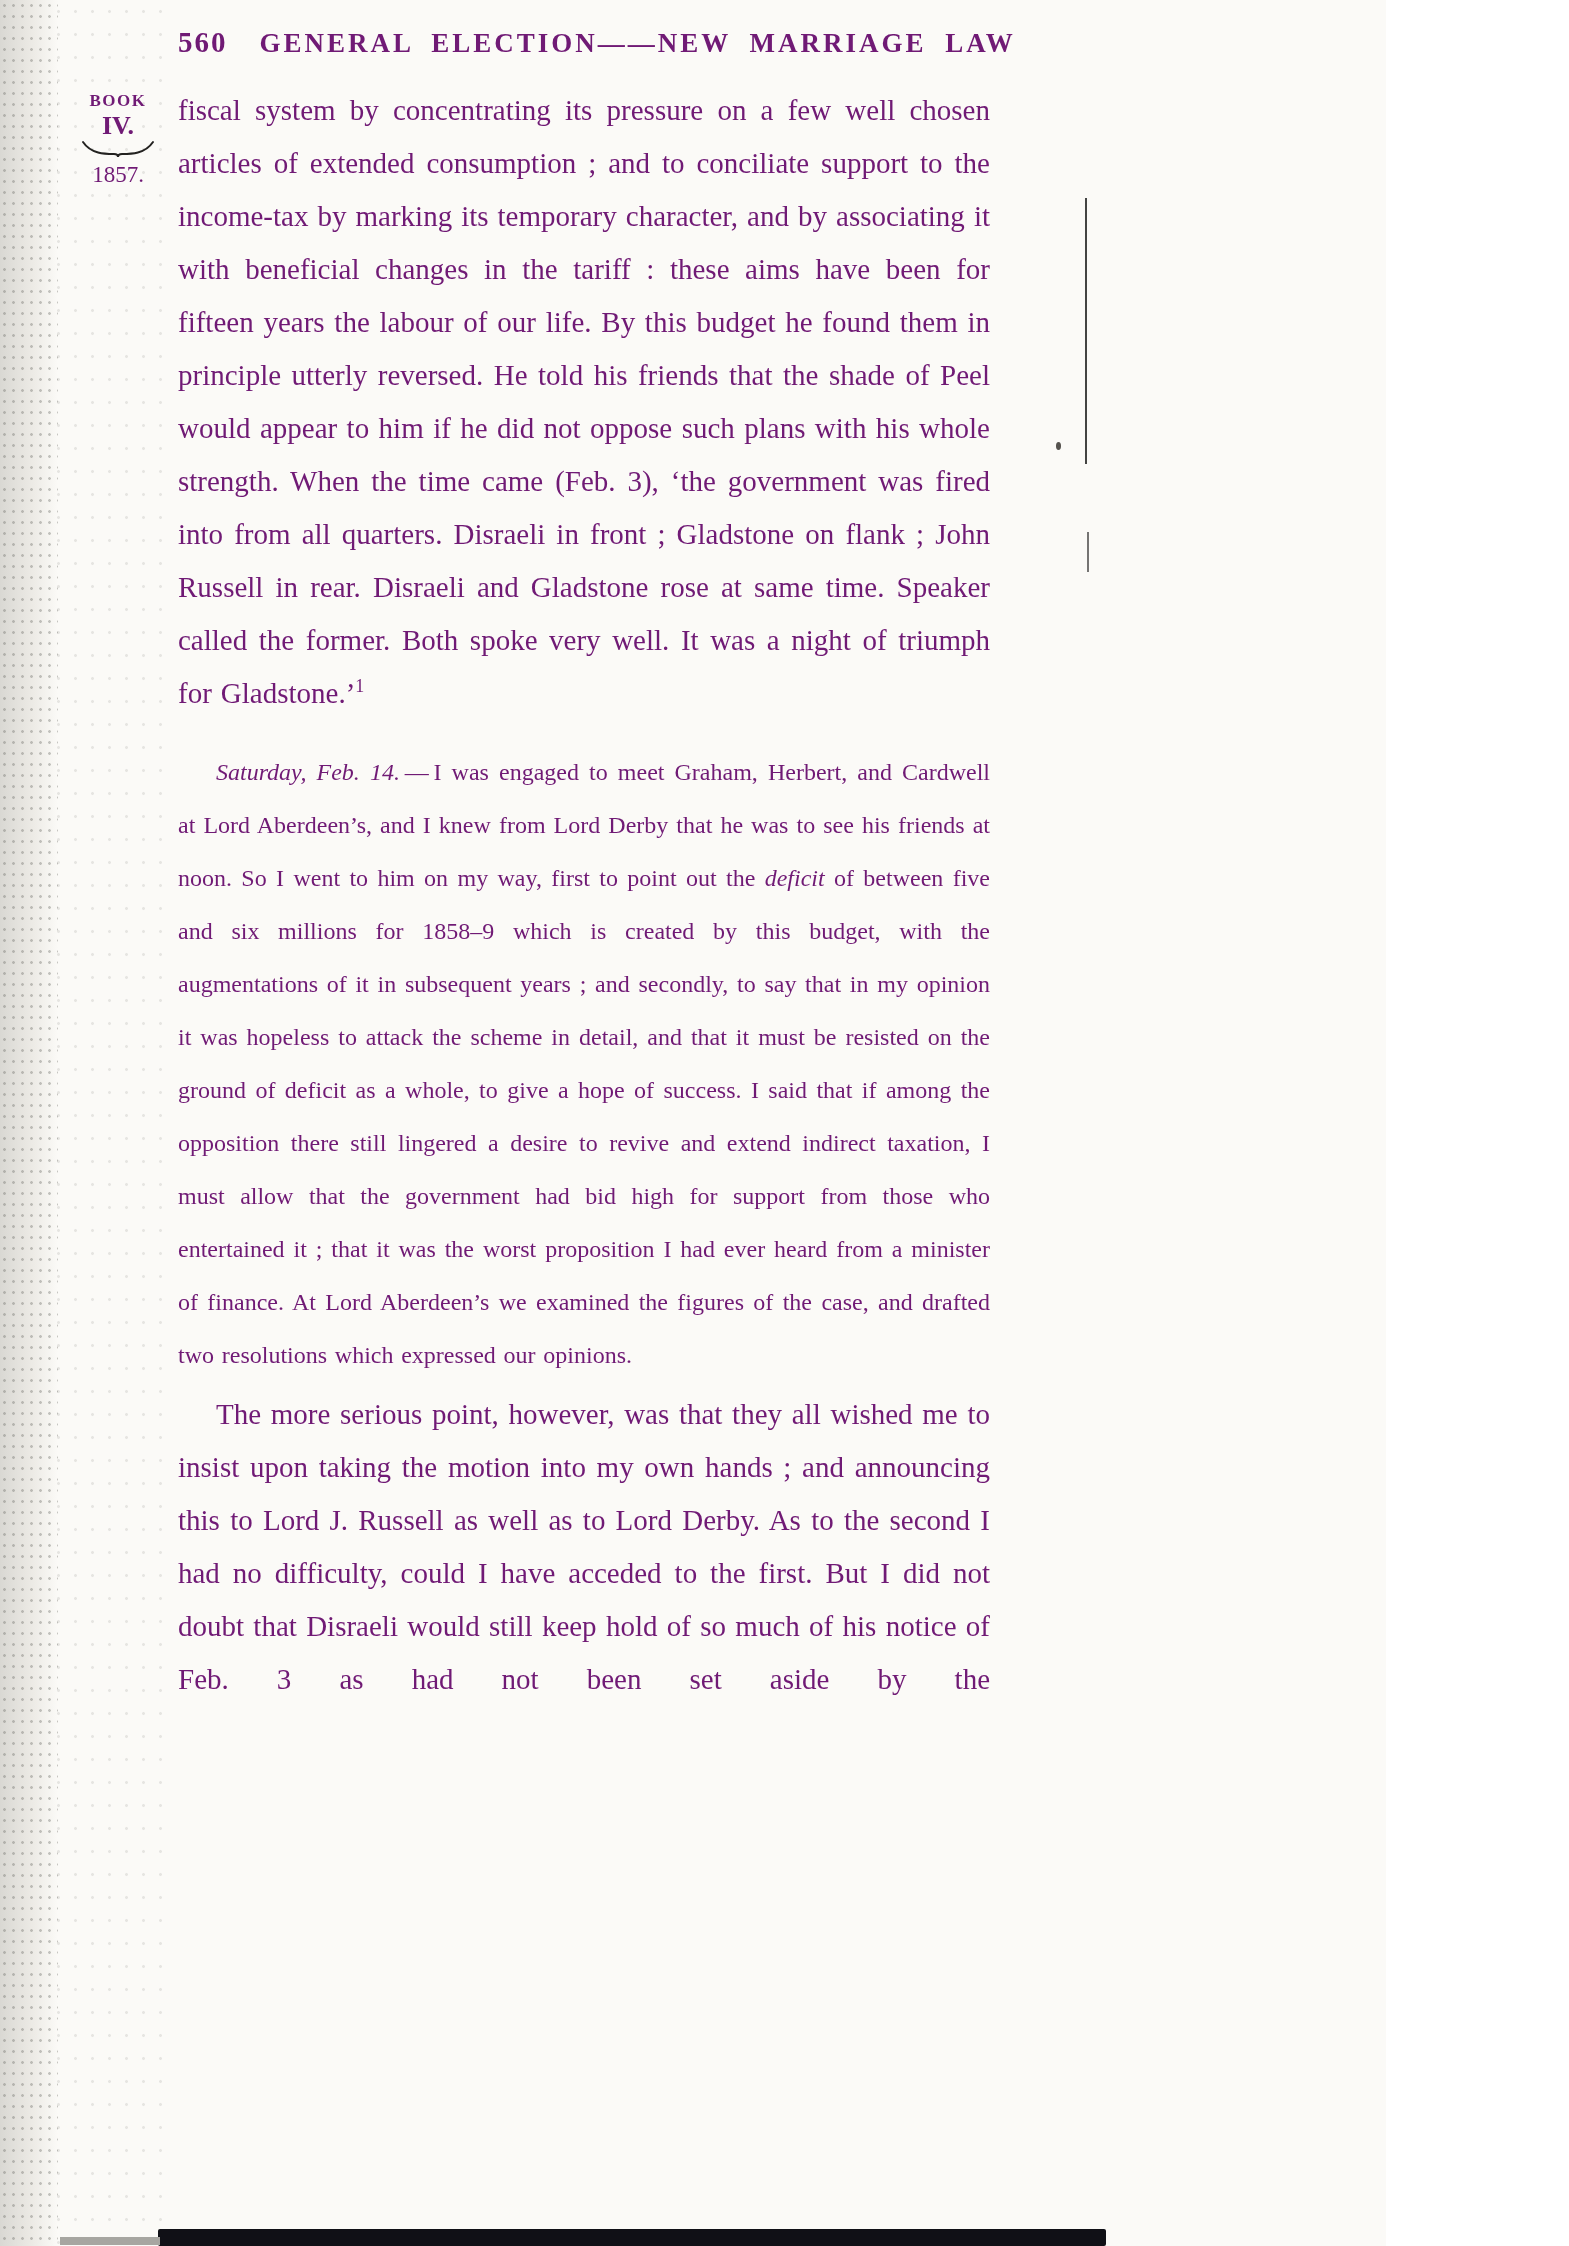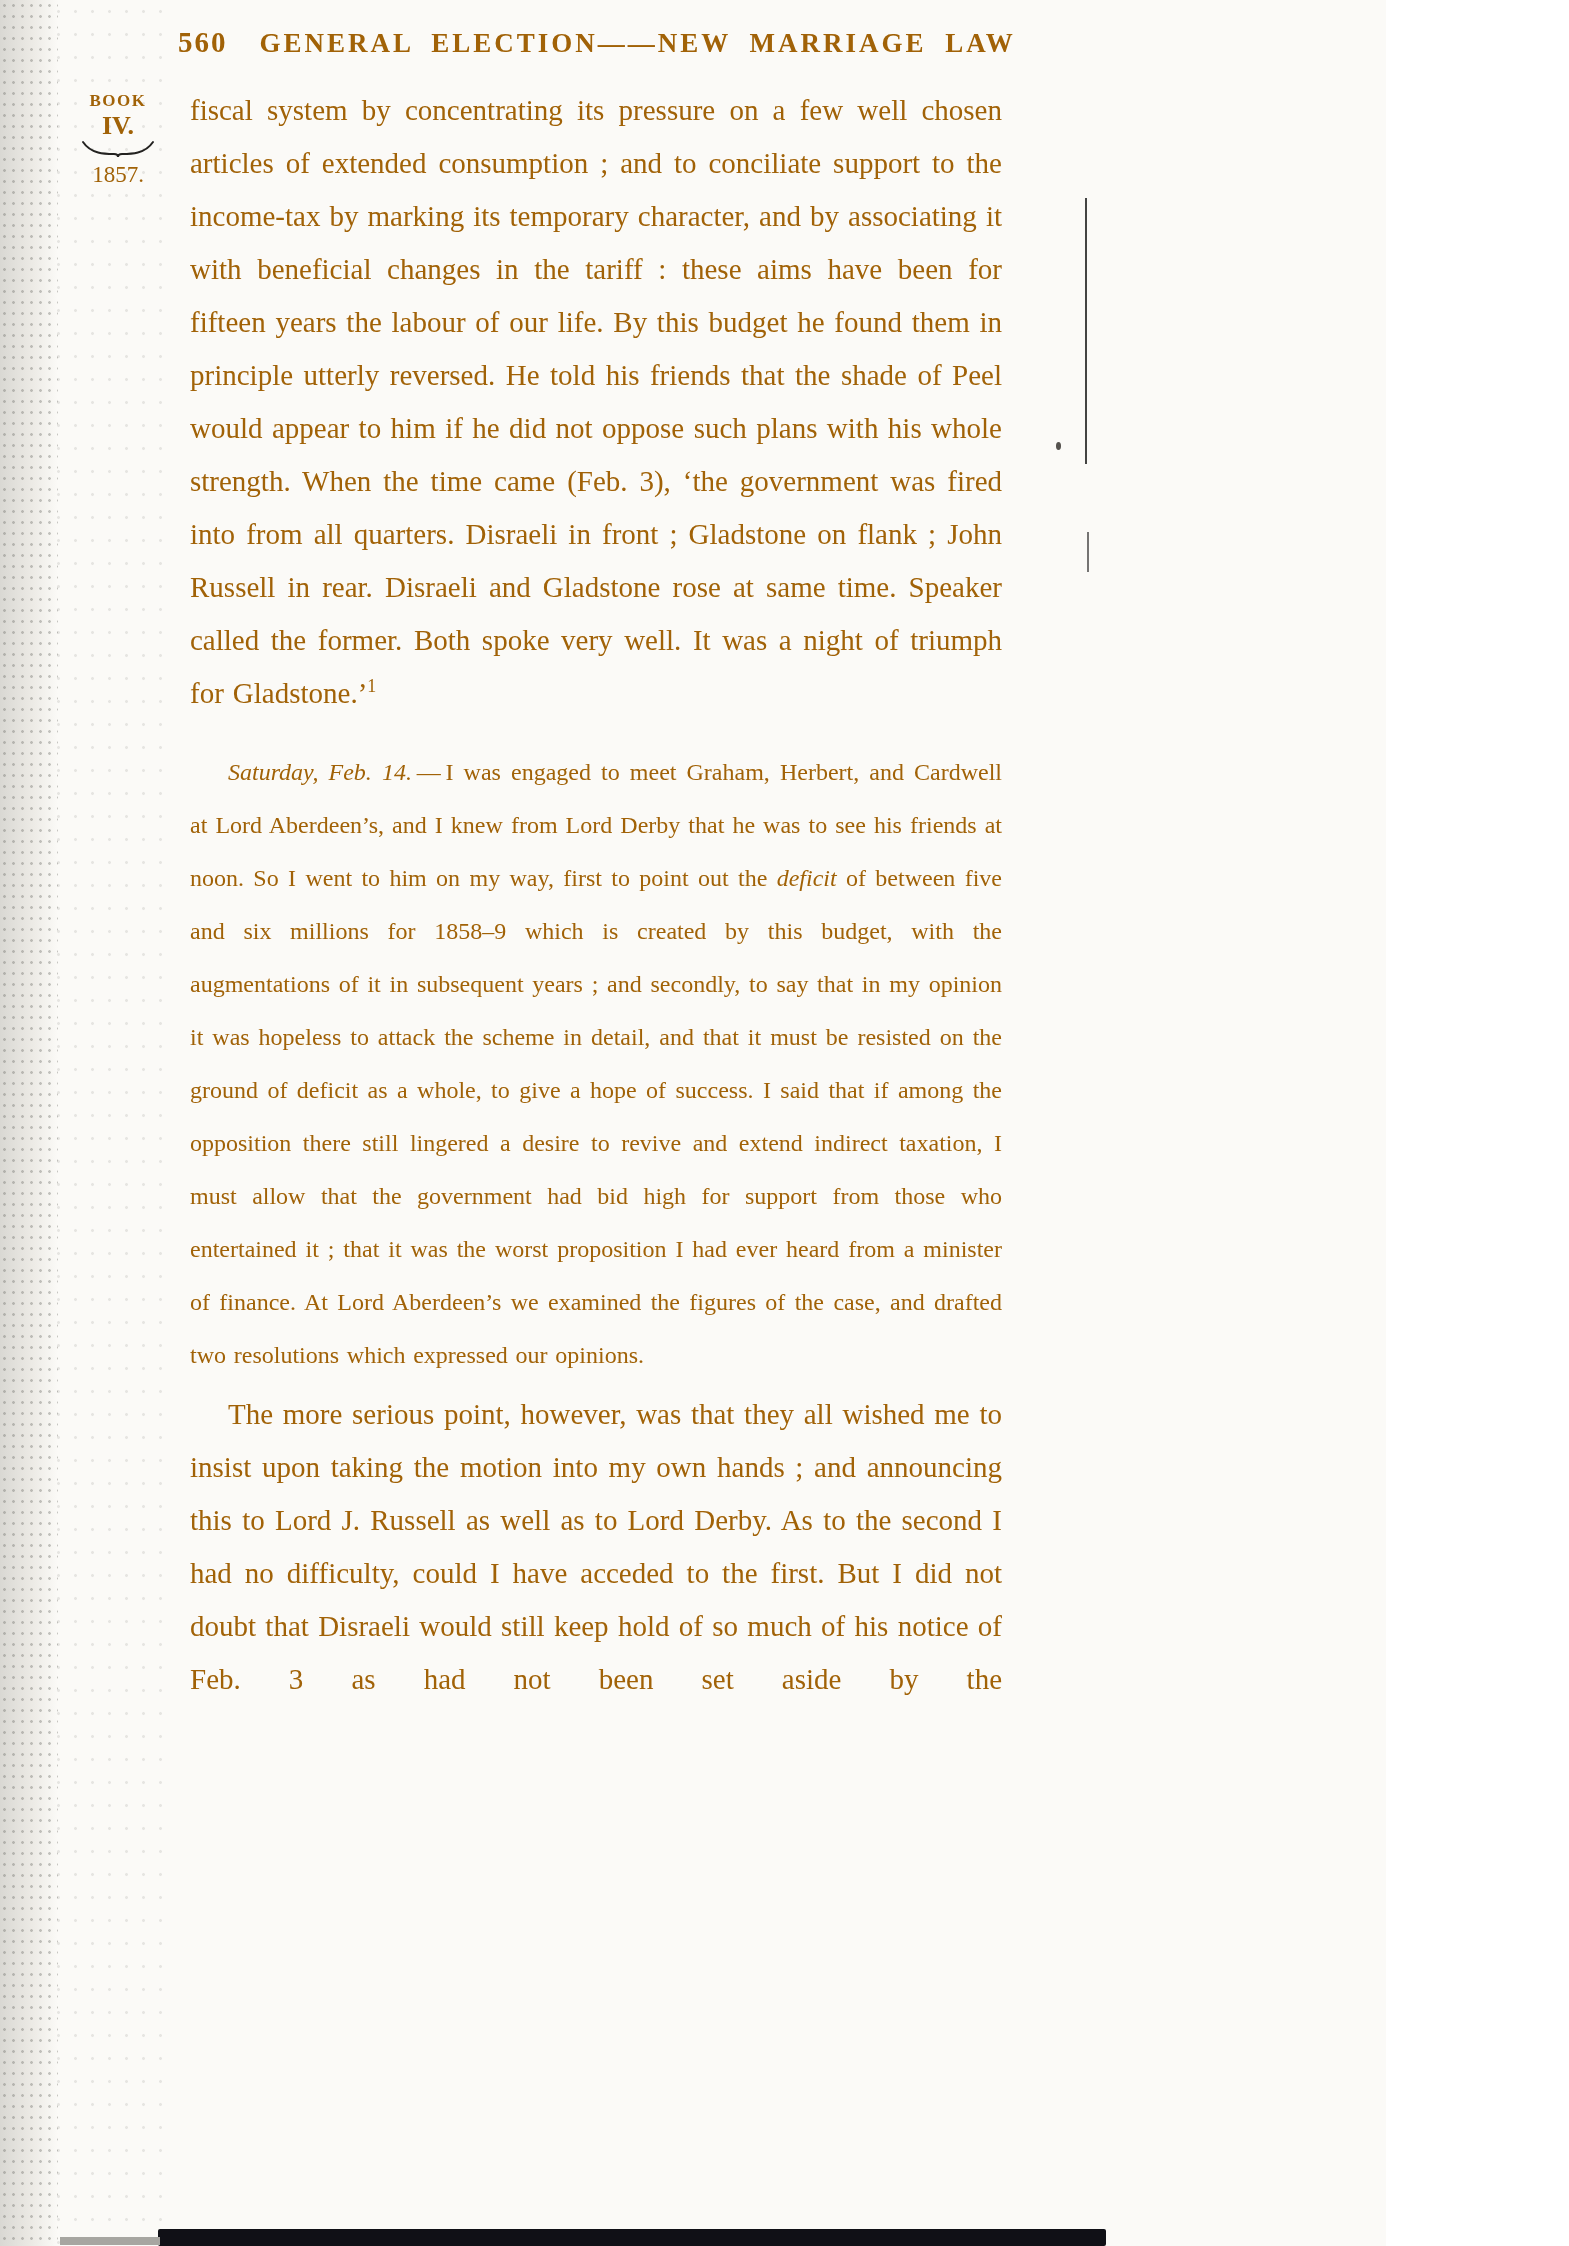--- a/index.html
+++ b/index.html
@@ -3,21 +3,21 @@
 <meta charset="utf-8">
 <style>
   * { margin: 0; padding: 0; box-sizing: border-box; }
   body { background: #ffffff; }
   .page {
     position: relative;
     width: 1386px;
     height: 2246px;
     background: #fbfaf7;
     font-family: "Liberation Serif", "DejaVu Serif", serif;
-    color: #a16207;
+    color: #701a75;
     overflow: hidden;
   }
   
   .edge-noise {
     position: absolute;
     left: 0; top: 0; bottom: 0;
     width: 58px;
     background-image:
       radial-gradient(rgba(110,110,104,0.38) 1px, transparent 1.5px),
       linear-gradient(90deg, #d9d8d3 0%, #eceae5 55%, rgba(251,250,247,0) 100%);
@@ -74,21 +74,20 @@
     margin-top: 4px;
   }
   .text-column {
     position: absolute;
     left: 178px; top: 84px;
     width: 812px;
     font-size: 29px;
     line-height: 53px;
     text-align: justify;
     word-spacing: 0.06em;
-    margin-left: 12px;
   }
   .body-par { text-indent: 38px; }
   .body-par.no-indent { text-indent: 0; }
   .quote-par {
     margin-top: 26px;
     margin-bottom: 6px;
     font-size: 24px;
     text-indent: 38px;
   }
   .it { font-style: italic; }

